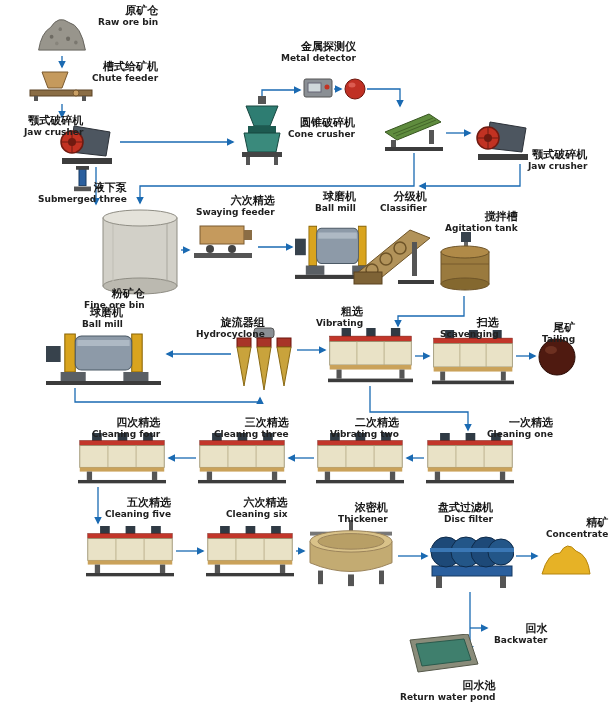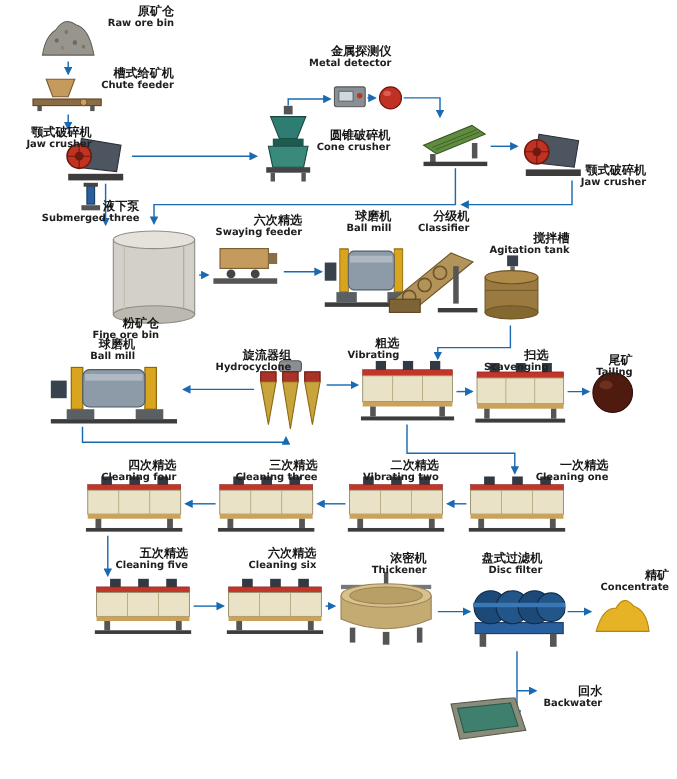--- a/index.html
+++ b/index.html
@@ -396,14 +396,18 @@
     <div class="en">Disc filter</div>
   </div>
   <div class="lbl" style="left:546px;top:516px">
     <div class="zh" style="margin-left:26px">精矿</div>
     <div class="en">Concentrate</div>
   </div>
   <div class="lbl" style="left:494px;top:622px">
     <div class="zh">回水</div>
     <div class="en">Backwater</div>
   </div>
+  <div class="lbl" style="left:400px;top:679px">
+    <div class="zh">回水池</div>
+    <div class="en">Return water pond</div>
+  </div>
 
 </div>
 
 </body></html>

